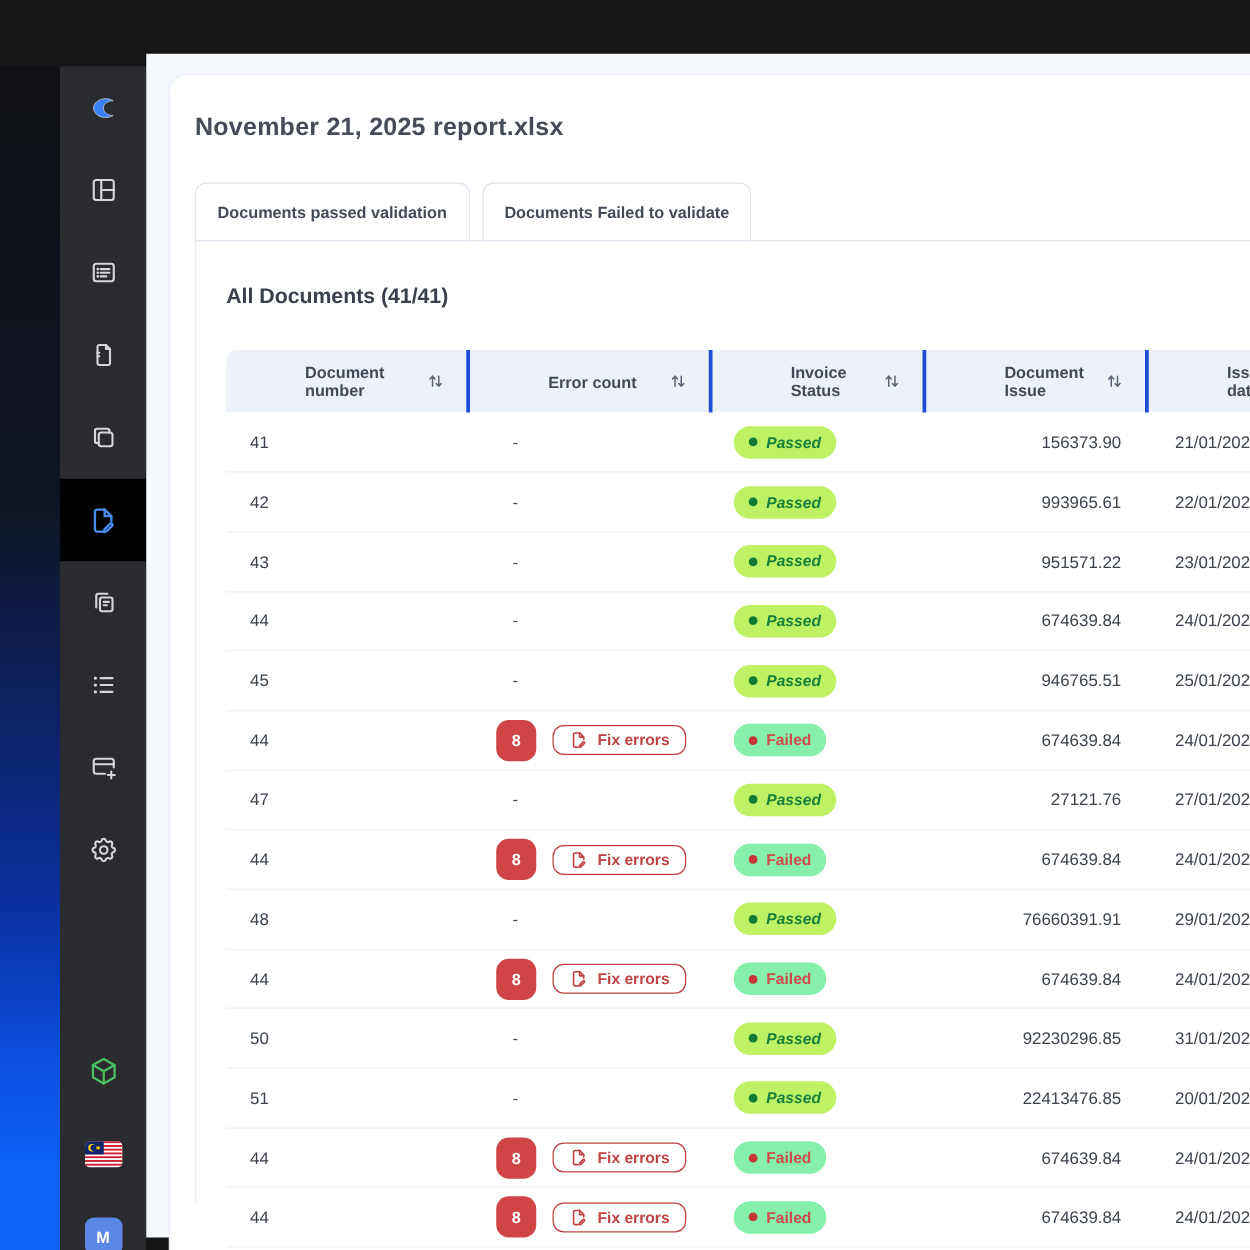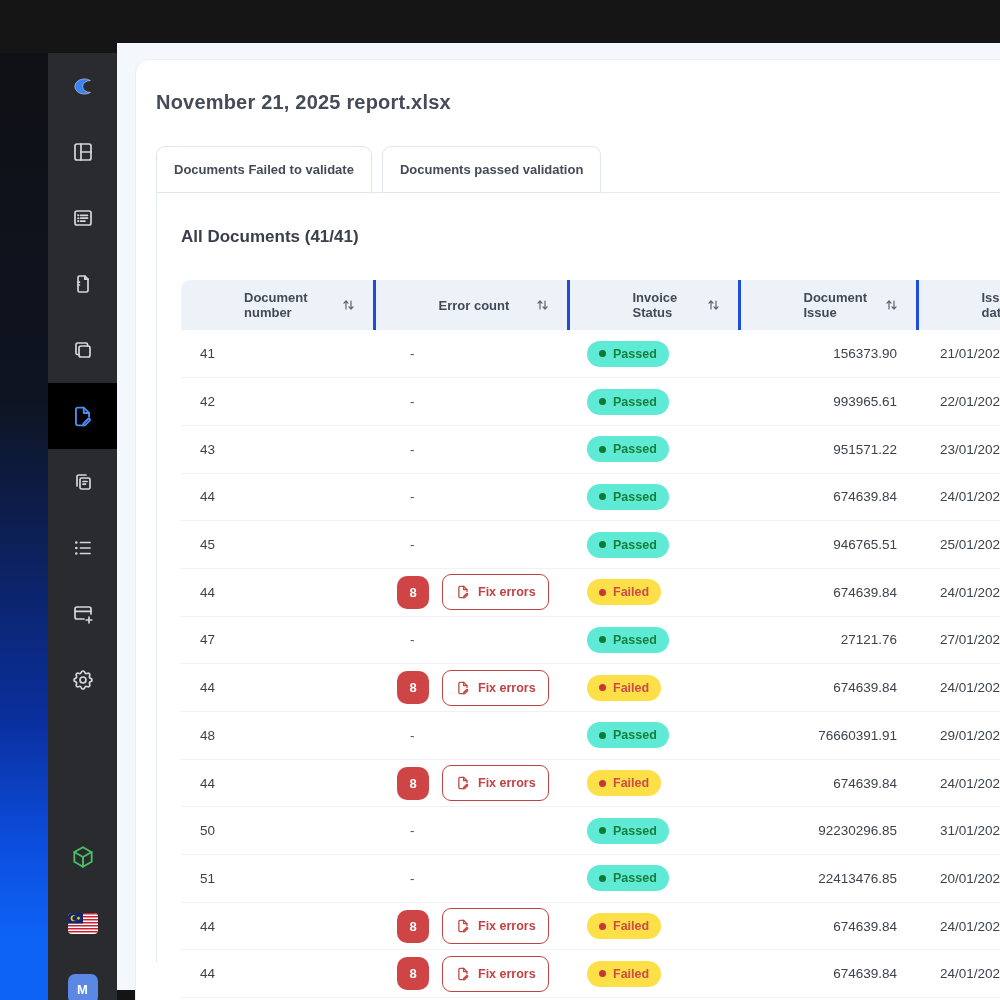--- a/index.html
+++ b/index.html
@@ -78,32 +78,32 @@
   td.c-status { padding-left:19px; }
   td.c-total  { text-align:right; padding-right:20px; }
   td.c-date   { padding-left:23px; white-space:nowrap; }
   .dash { margin-left:13px; color:#4a4f59; }
   .err-wrap { display:flex; align-items:center; gap:13px; }
   .err-badge {
     width:32px; height:33px; border-radius:10px; background:#cf4545; color:#fff;
     font-size:13px; font-weight:700; display:flex; align-items:center; justify-content:center;
   }
   .fix-btn {
-    height:36px; display:inline-flex; align-items:center; gap:7px; padding:0 12px;
+    height:24px; display:inline-flex; align-items:center; gap:7px; padding:0 12px;
     background:#fff; border:1.5px solid #c04343; border-radius:9px; color:#c04343;
     font-size:12.5px; font-weight:700; cursor:pointer; font-family:inherit;
   }
   .pill {
     display:inline-flex; align-items:center; gap:7px; height:26px; padding:0 12px;
     border-radius:14px; font-size:12.5px; font-weight:700;
   }
   .pill .dot { width:7px; height:7px; border-radius:50%; display:inline-block; }
-  .pill.passed { background:#5eead4; color:#17803d; }
+  .pill.passed { background:#bef264; color:#17803d;font-style:italic; }
   .pill.passed .dot { background:#0f7a33; }
-  .pill.failed { background:#fde047; color:#cf4a4a; }
+  .pill.failed { background:#86efac; color:#cf4a4a; }
   .pill.failed .dot { background:#c83737; }
 </style>
 </head>
 <body>
 
 <div class="rail"></div>
 <div class="topband"></div>
 
 <div class="sidebar">
   <div class="side-item">
@@ -200,22 +200,22 @@
   <div class="side-item">
     <span class="m-badge">M</span>
   </div>
 </div>
 
 <div class="main">
   <div class="card">
     <div class="page-title">November 21, 2025 report.xlsx</div>
 
     <div class="tabs">
+      <div class="tab">Documents passed validation</div>
       <div class="tab">Documents Failed to validate</div>
-      <div class="tab">Documents passed validation</div>
     </div>
 
     <div class="panel">
       <div class="section-title">All Documents (41/41)</div>
 
       <table>
         <colgroup>
           <col style="width:193px">
             <col style="width:194px">
             <col style="width:171px">

